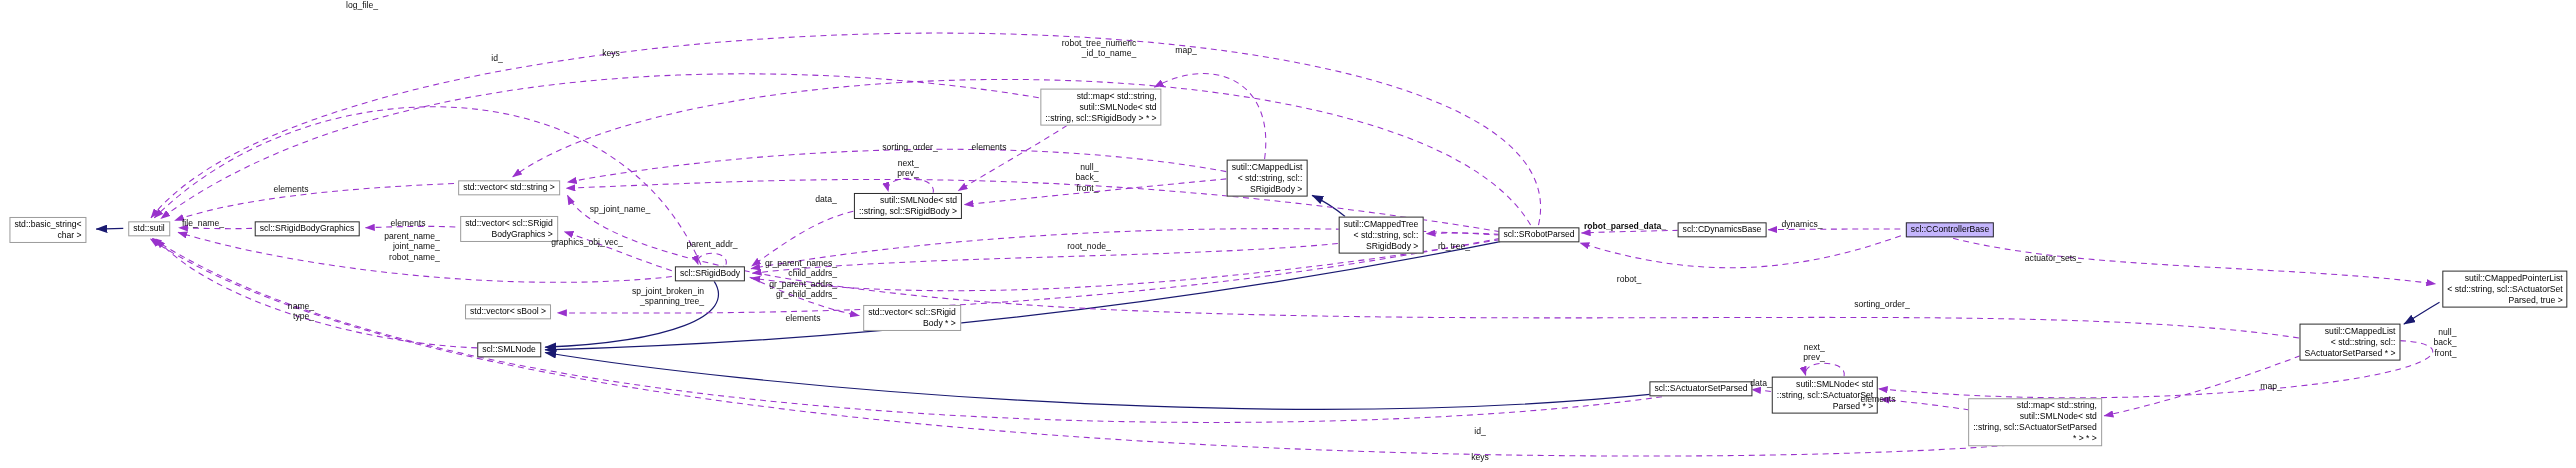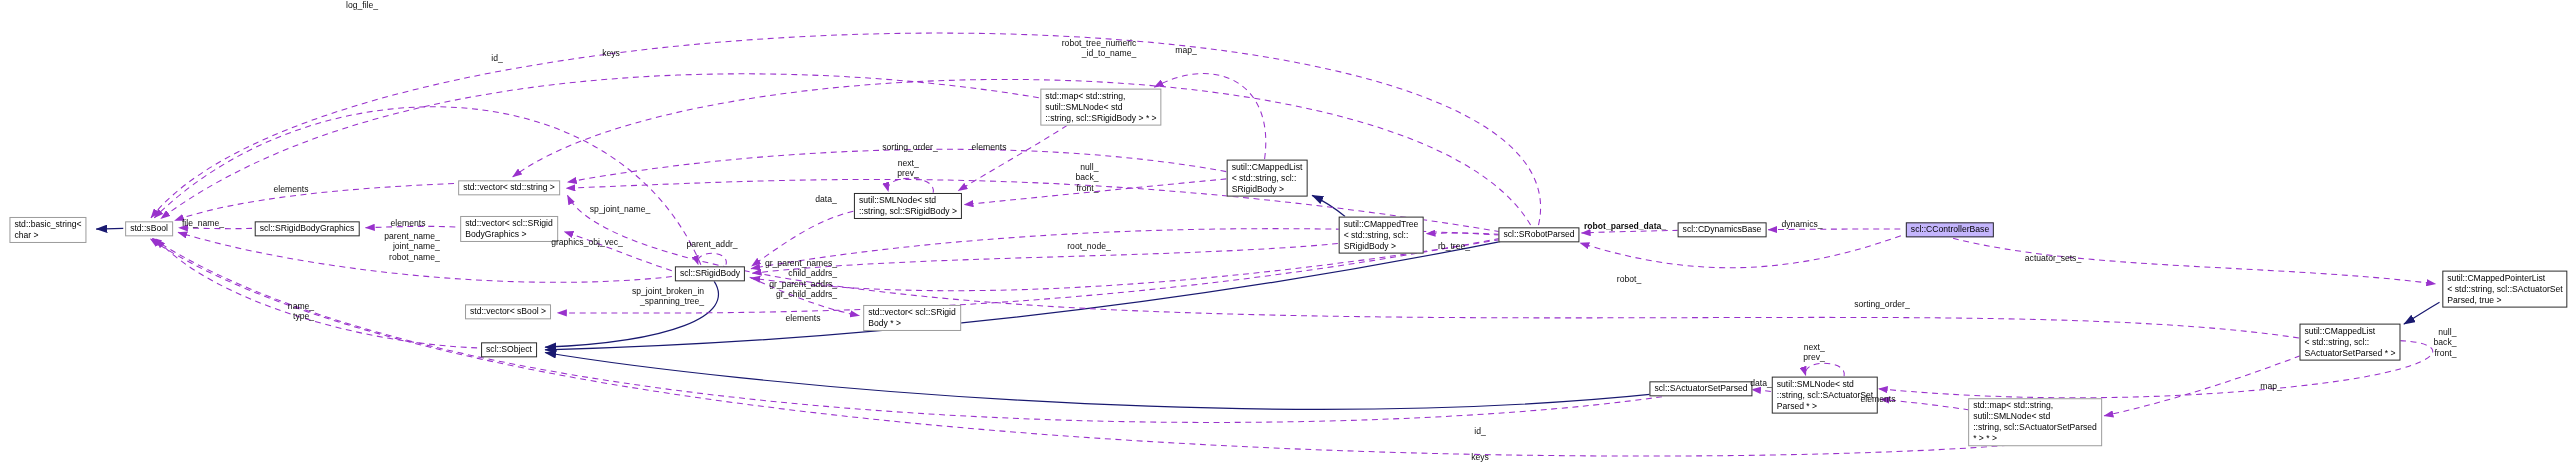--- a/index.html
+++ b/index.html
@@ -1,21 +1,21 @@
 <!DOCTYPE html>
 <html style="font-size:10.6px"><head>
 <meta charset="utf-8">
 <style>
   html,body{margin:0;padding:0;background:#ffffff;}
   #stage{position:relative;width:2576px;height:468px;overflow:hidden;background:#fff;
          font-family:"Liberation Sans",sans-serif;}
   #edges{position:absolute;left:0;top:0;}
   .node{position:absolute;transform:translate(-50%,-50%);background:#fff;
         border:0.7px solid #9c9c9c;padding:1.3px 4px;font-size:8.6px;line-height:1.25;
-        text-align:left;white-space:pre;color:#000;}
+        text-align:right;white-space:pre;color:#000;}
   .node.class{border:1.3px solid #2b2b2b;}
   .node.current{border:1.3px solid #2b2b2b;background:#c4b5fd;}
   .elabel{position:absolute;transform:translate(-50%,-50%);font-size:8.6px;line-height:1.2;
         text-align:right;white-space:pre;color:#0d0d0d;}
   .edge-u{fill:none;stroke-dasharray:9 7;stroke-width:1.6px;}
   .edge-i{fill:none;stroke-width:1.8px;}
 </style>
 </head>
 <body>
 
@@ -67,28 +67,28 @@
       <path d="M 3634,516 C 3720,520 3710,560 3480,585 C 3200,615 2960,600 2844,589" class="edge-u" stroke="#9932cc" marker-end="url(#mU)"></path>
       <path d="M 2792,570 C 2798,544 2726,544 2734,569" class="edge-u" stroke="#9932cc" marker-end="url(#mU)"></path>
       <path d="M 2681,593 C 2672,592 2662,591 2652,590" class="edge-u" stroke="#9932cc" marker-end="url(#mU)"></path>
       <path d="M 2982,621 C 2920,612 2880,608 2847,605" class="edge-u" stroke="#9932cc" marker-end="url(#mU)"></path>
       <path d="M 3483,539 C 3400,570 3300,605 3186,630" class="edge-u" stroke="#9932cc" marker-end="url(#mU)"></path>
       <path d="M 3072,672 C 2600,715 750,712 226,362" class="edge-u" stroke="#9932cc" marker-end="url(#mU)"></path>
       <path d="M 2516,601 C 2000,675 700,668 229,361" class="edge-u" stroke="#9932cc" marker-end="url(#mU)"></path>
     </svg>
     <div class="node ext" style="left: 48px; top: 230px;">std::basic_string&lt;
 char &gt;</div>
-    <div class="node ext" style="left: 149px; top: 229px;">std::sBool</div>
+    <div class="node ext" style="left: 149px; top: 229px;">std::sutil</div>
     <div class="node class" style="left: 307px; top: 229px;">scl::SRigidBodyGraphics</div>
     <div class="node ext" style="left: 509px; top: 188px;">std::vector&lt; std::string &gt;</div>
     <div class="node ext" style="left: 509px; top: 229px;">std::vector&lt; scl::SRigid
 BodyGraphics &gt;</div>
     <div class="node ext" style="left: 508px; top: 312px;">std::vector&lt; sBool &gt;</div>
     <div class="node class" style="left: 710px; top: 274px;">scl::SRigidBody</div>
-    <div class="node class" style="left: 509px; top: 350px;">scl::SObject</div>
+    <div class="node class" style="left: 509px; top: 350px;">scl::SMLNode</div>
     <div class="node ext" style="left: 912px; top: 318px;">std::vector&lt; scl::SRigid
 Body * &gt;</div>
     <div class="node class" style="left: 908px; top: 206px;">sutil::SMLNode&lt; std
 ::string, scl::SRigidBody &gt;</div>
     <div class="node ext" style="left: 1101px; top: 107px;">std::map&lt; std::string,
 sutil::SMLNode&lt; std
 ::string, scl::SRigidBody &gt; * &gt;</div>
     <div class="node class" style="left: 1267px; top: 178px;">sutil::CMappedList
 &lt; std::string, scl::
 SRigidBody &gt;</div>

